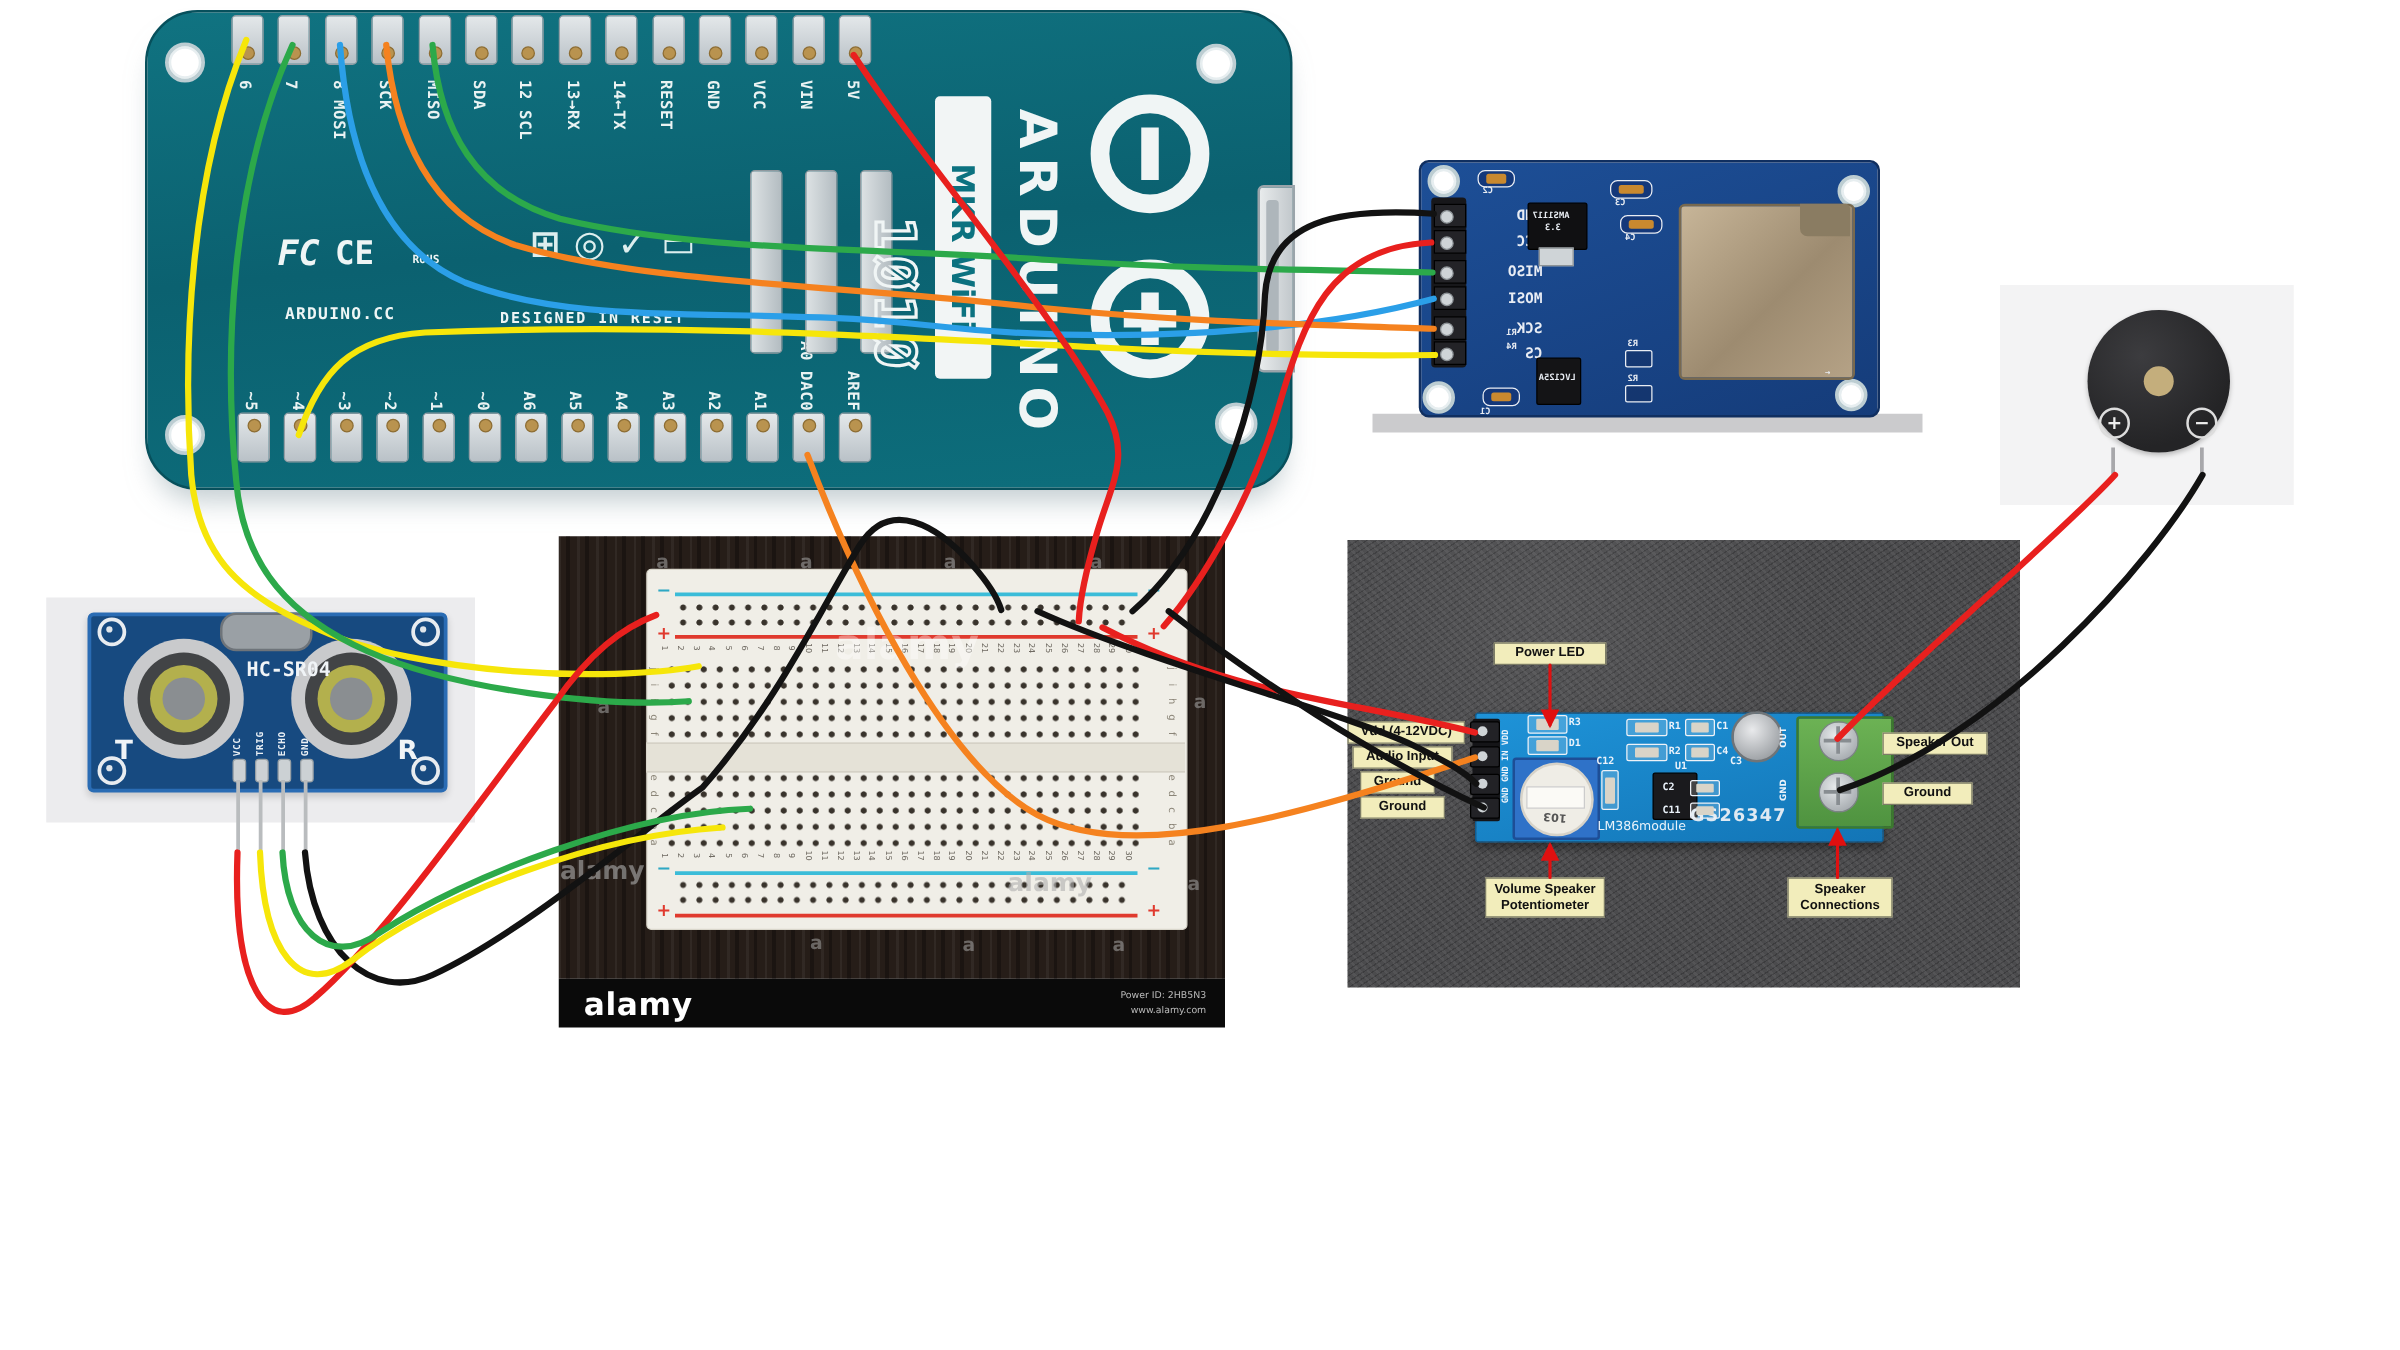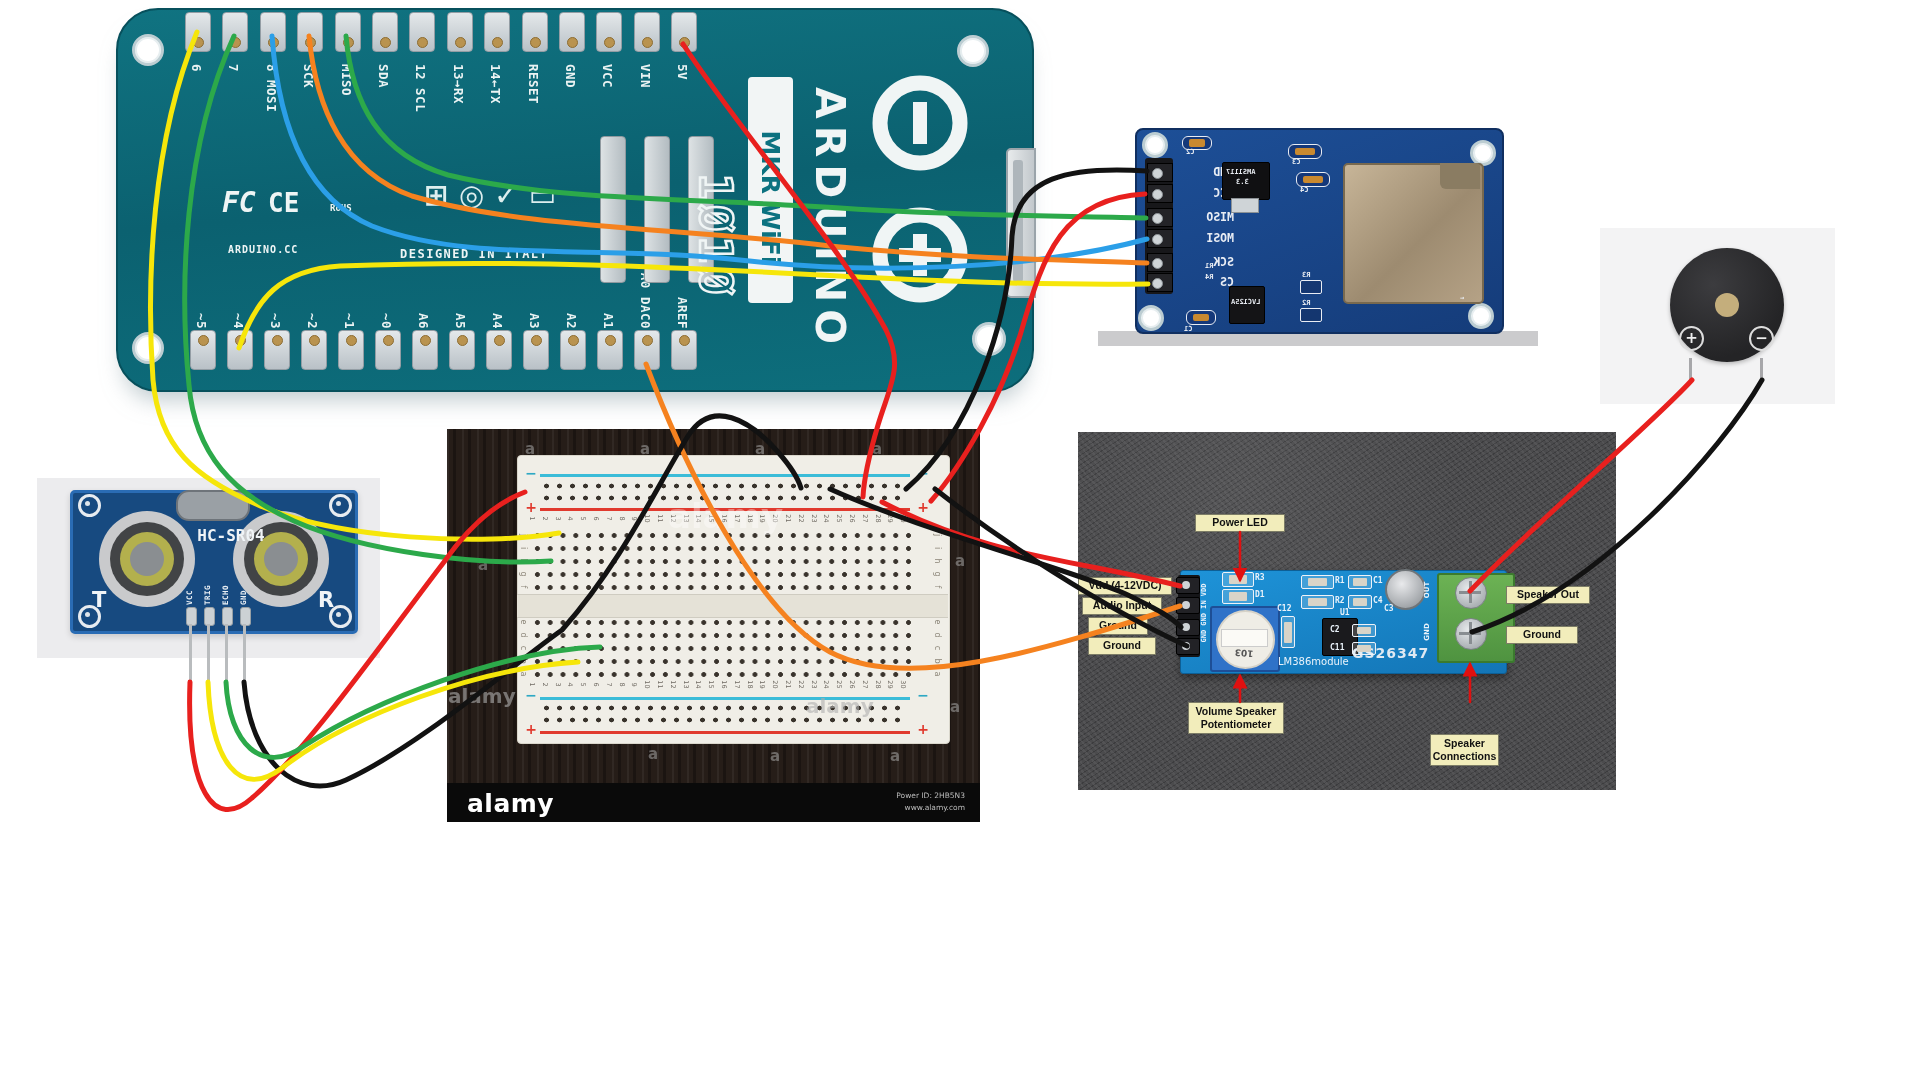--- a/index.html
+++ b/index.html
@@ -175,22 +175,22 @@
     <div>
         <div class="icn" style="left: 424px;">⊞</div>
         <div class="icn" style="left: 459px;">◎</div>
         <div class="icn" style="left: 494px;">✓</div>
         <div class="icn" style="left: 529px;">▭</div>
       </div>
 
     <div class="silk" style="left:222px;top:186px;font-size:28px;font-style:italic">FC</div>
     <div class="silk" style="left:268px;top:188px;font-size:26px">CE</div>
     <div class="silk" style="left:330px;top:203px;font-size:9px">RoHS</div>
-    <div class="silk" style="left:228px;top:244px;font-size:10px;letter-spacing:1px">ARDUINO.CC</div>
-    <div class="silk" style="left:400px;top:247px;font-size:12px;letter-spacing:1.5px">DESIGNED IN ITALY</div>
+    <div class="silk" style="left:228px;top:244px;font-size:13px;letter-spacing:1px">ARDUINO.CC</div>
+    <div class="silk" style="left:400px;top:247px;font-size:12px;letter-spacing:1.5px">DESIGNED IN RESET</div>
 
     <div class="vtxt" style="left:630px;top:211px;width:170px;font-family:'DejaVu Sans Mono',monospace;font-weight:bold;font-size:44px;letter-spacing:5px;color:transparent;-webkit-text-stroke:2.5px #f0f5f5">1Ø1Ø</div>
     <div class="stripw"></div>
     <div class="vtxt" style="left:662px;top:183px;width:216px;font-weight:bold;font-size:25px;color:#0c7280">MKR WiFi</div>
     <div class="vtxt" style="left:705px;top:188px;width:250px;font-weight:bold;font-size:41px;letter-spacing:7px;color:#f0f5f5">ARDUINO</div>
 
     <svg class="abs" style="left:855px;top:50px" width="135" height="270">
       <circle cx="65" cy="73" r="40" fill="none" stroke="#f0f5f5" stroke-width="15"></circle>
       <circle cx="65" cy="205" r="40" fill="none" stroke="#f0f5f5" stroke-width="15"></circle>
       <rect x="58" y="52" width="14" height="42" fill="#f0f5f5"></rect>
@@ -513,21 +513,21 @@
     <div class="crm" style="left:1078px;top:577px;width:94px;height:18px">Vdd (4-12VDC)</div>
     <div class="crm" style="left:1082px;top:597px;width:80px;height:18px">Audio Input</div>
     <div class="crm" style="left:1088px;top:617px;width:60px;height:18px">Ground</div>
     <div class="crm" style="left:1088px;top:637px;width:68px;height:18px">Ground</div>
     <div class="crm" style="left:1506px;top:586px;width:84px;height:18px">Speaker Out</div>
     <div class="crm" style="left:1506px;top:626px;width:72px;height:18px">Ground</div>
     <div class="crm crm2" style="left:1188px;top:702px;width:96px;height:32px">
       <span style="display:block">Volume Speaker</span>
       <span style="display:block">Potentiometer</span>
     </div>
-    <div class="crm crm2" style="left:1430px;top:734px;width:69px;height:32px">
+    <div class="crm crm2" style="left:1430px;top:702px;width:84px;height:32px">
       <span style="display:block">Speaker</span>
       <span style="display:block">Connections</span>
     </div>
   </div>
 
   <svg id="wires" class="wl" width="1920" height="1080" viewBox="0 0 1920 1080">
     <defs>
       <marker id="ah" markerWidth="8" markerHeight="8" refX="5" refY="3" orient="auto">
         <path d="M0,0 L6,3 L0,6 z" fill="#e01010"></path>
       </marker>

